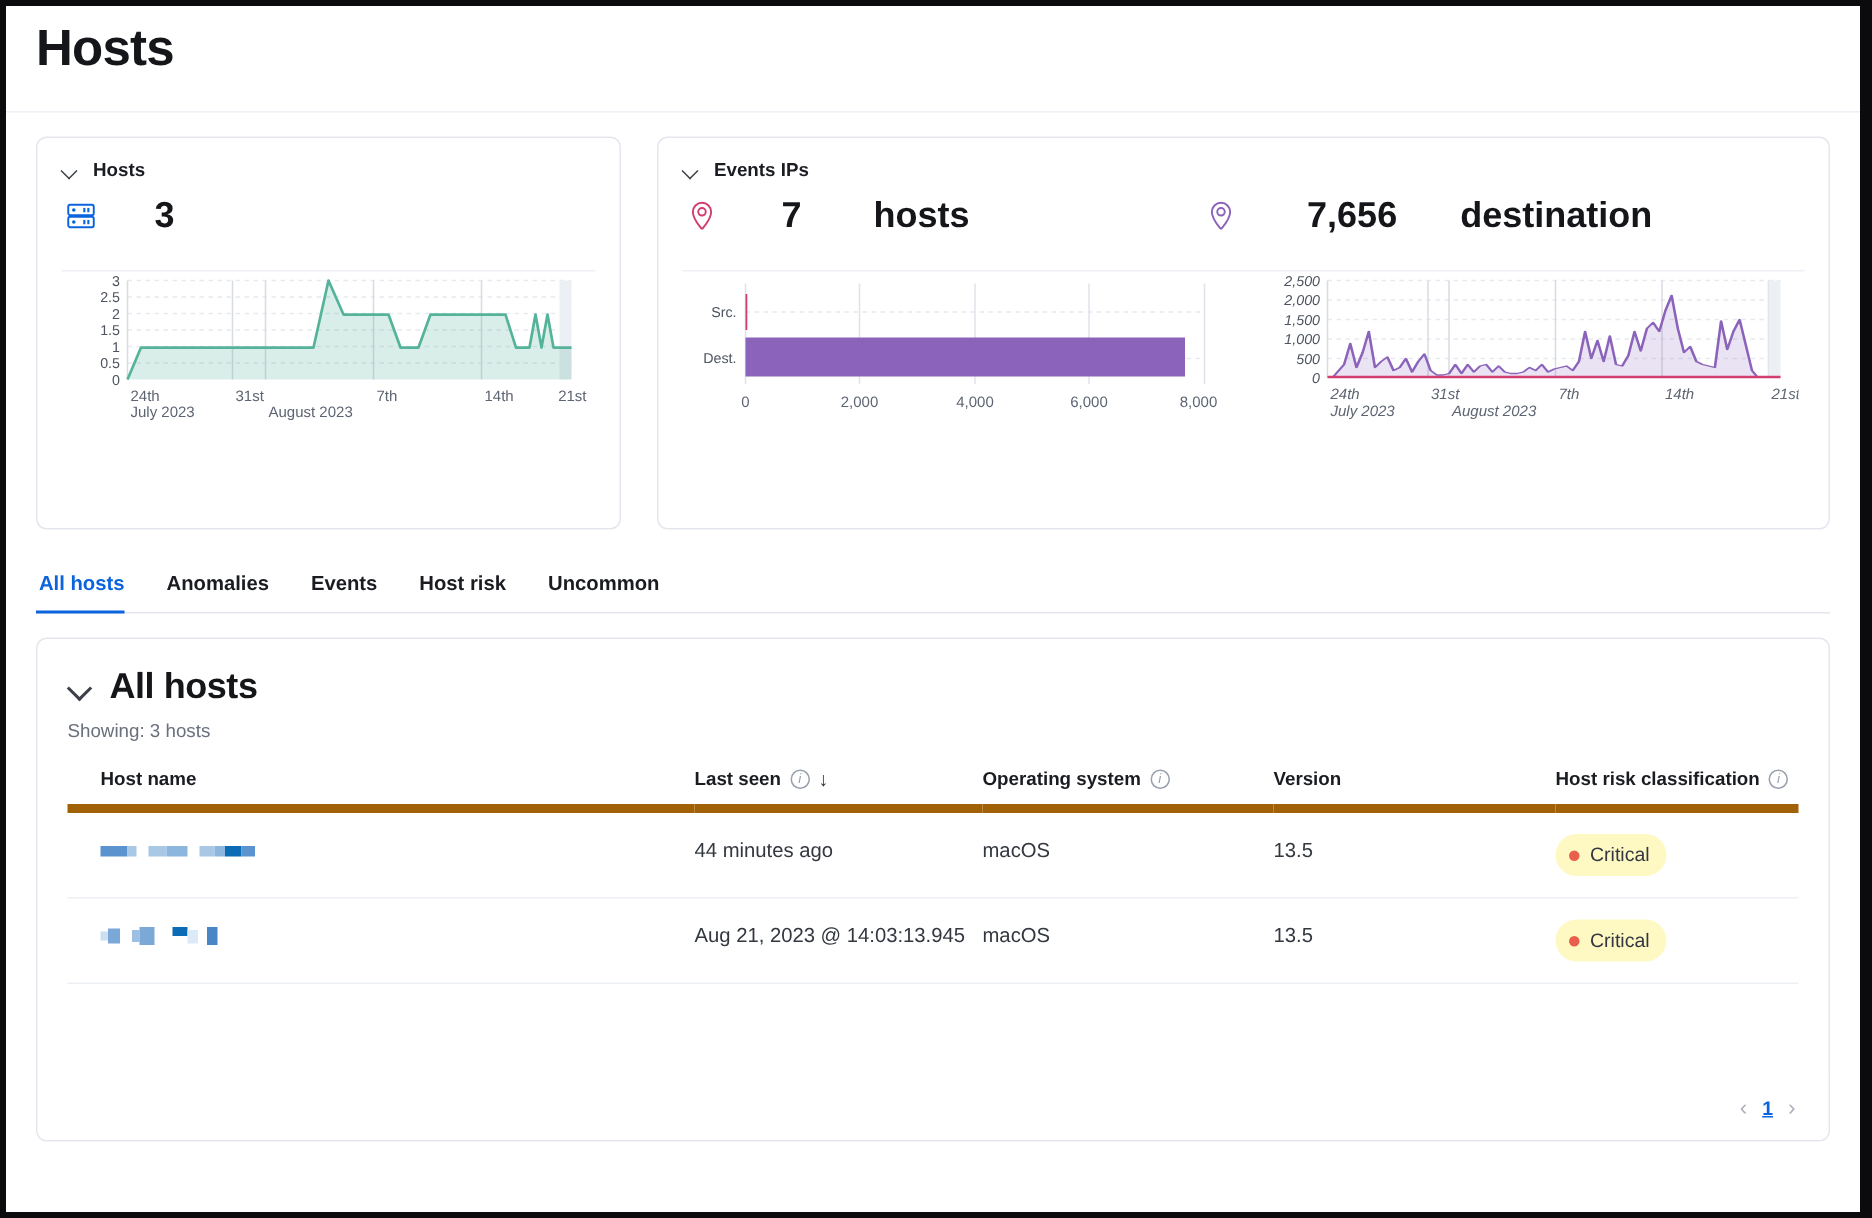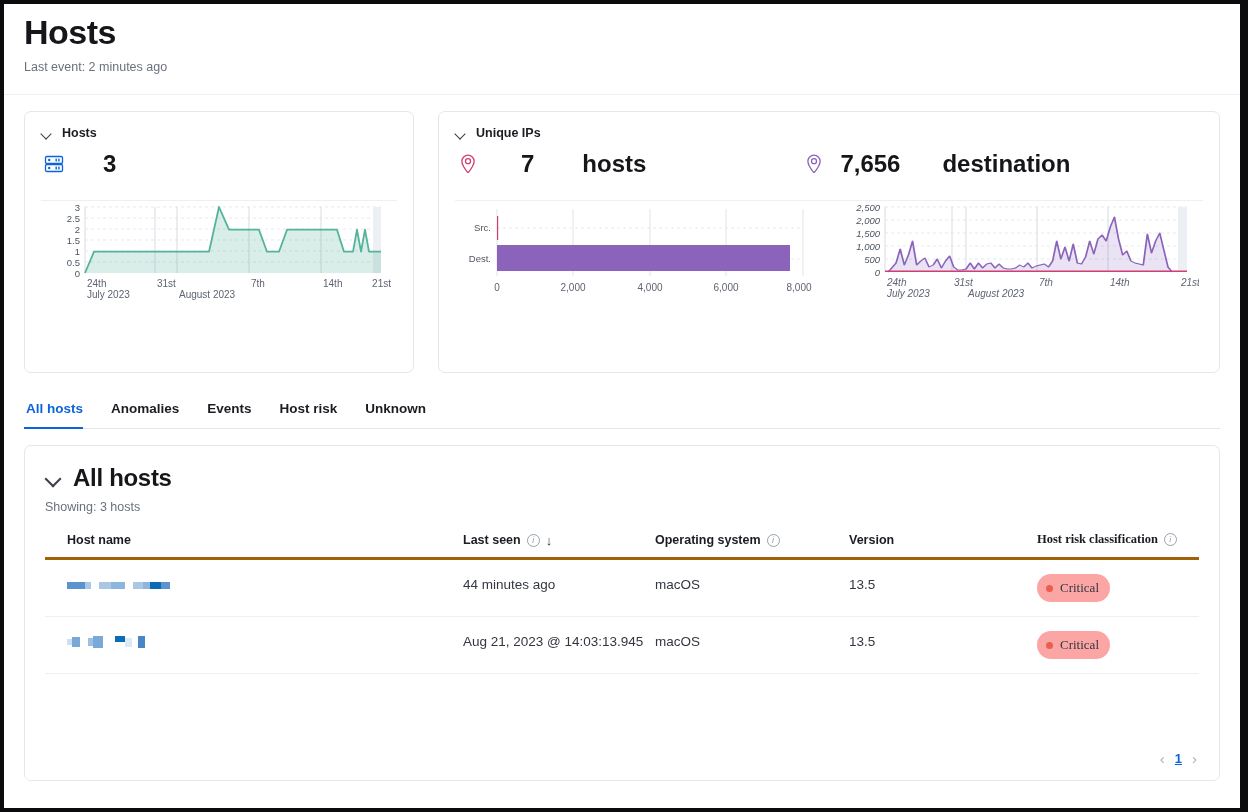--- a/index.html
+++ b/index.html
@@ -92,52 +92,52 @@
     content:""; position:absolute; left:2px; top:4px;
     width:10px; height:10px; border-right:2px solid #3b3f47; border-bottom:2px solid #3b3f47;
     transform:rotate(45deg);
   }
   .panel-title { font-size:24px; font-weight:bold; color:#15161a; letter-spacing:-0.3px; }
   .panel-sub { font-size:12.5px; color:#6a717d; margin-top:8px; }
 
   table { width:100%; border-collapse:collapse; margin-top:18px; }
   th {
     text-align:right; font-size:12.5px; font-weight:bold; color:#1a1c21;
-    padding:0 0 10px 0; border-bottom:3px solid #a16207; vertical-align:bottom;
+    padding:0 0 10px 0; border-bottom:6px solid #a16207; vertical-align:bottom;
     white-space:nowrap;
   }
   th .th-in { display:flex; align-items:center; gap:6px; }
   td {
     font-size:13.5px; color:#33373f; padding:14px 0;
     border-bottom:1px solid #eceff3; vertical-align:top; line-height:22px;
   }
   .col-host { width:418px; padding-left:22px !important; }
   .col-seen { width:192px; }
   .col-os   { width:194px;margin-left:32px; }
   .col-ver  { width:188px; }
-  .col-risk { width:auto;font-family:Liberation Serif, serif; }
+  .col-risk { width:auto; }
 
   .info-i {
     width:13px; height:13px; border:1px solid #98a0ad; border-radius:50%;
     display:inline-flex; align-items:center; justify-content:center;
     font-size:9px; color:#98a0ad; font-style:italic; font-weight:normal;
     line-height:1; flex:none;
   }
   .sort-arrow { font-size:13px; color:#2f3440; line-height:1; }
 
   
   .redact { display:flex; align-items:center; height:22px; }
   .rb { display:inline-block; }
 
   
   .badge {
     display:inline-flex; align-items:center; gap:7px;
     padding:3px 11px 3px 9px; border-radius:999px; font-size:13px; color:#343741;
   }
-  .badge.critical { background:#fca5a5; }
+  .badge.critical { background:#fef9c3; }
   .badge.unknown  { background:transparent; padding-left:11px; }
   .dot { width:7px; height:7px; border-radius:50%; flex:none; }
 
   
   .pager {
     position:absolute; left:0; right:0; bottom:0; height:44px;
     display:flex; align-items:center; justify-content:flex-end;
     gap:10px; padding-right:22px; background:#fff;
   }
   .pg-arrow { color:#a9b0bb; font-size:15px; cursor:pointer; user-select:none; }
@@ -146,21 +146,20 @@
     text-decoration:underline; cursor:pointer;
   }
 </style>
 </head>
 <body>
 
 <div class="screen">
 
   <div class="page-head">
     <div class="page-title">Hosts</div>
-    <div class="page-sub">Last event: 2 minutes ago</div>
   </div>
   <div class="head-rule"></div>
 
   <div class="cards">
 
     <div class="card hosts">
       <div class="card-head">
         <span class="chev"></span>
         <span class="card-title">Hosts</span>
       </div>
@@ -224,40 +223,40 @@
           <text class="ticks" x="210" y="86">7th</text>
           <text class="ticks" x="282" y="86">14th</text>
           <text class="ticks" x="350" y="86" text-anchor="end">21st</text>
         </svg>
       </div>
     </div>
 
     <div class="card ips">
       <div class="card-head">
         <span class="chev"></span>
-        <span class="card-title">Unique IPs</span>
+        <span class="card-title">Events IPs</span>
       </div>
 
       <div class="stats-row">
         <span class="stat-icon">
           <svg width="20" height="22" viewBox="0 0 20 22">
             <path d="M10 2.2c-3.4 0-6.1 2.7-6.1 6.1 0 4.3 5.2 10.4 5.6 10.9a0.7 0.7 0 0 0 1 0c0.4-0.5 5.6-6.6 5.6-10.9 0-3.4-2.7-6.1-6.1-6.1z" fill="none" stroke="#d23e72" stroke-width="1.3"></path>
             <circle cx="10" cy="8.2" r="2.5" fill="none" stroke="#d23e72" stroke-width="1.3"></circle>
           </svg>
         </span>
         <span class="stat-num" style="margin-left:40px;">7</span>
         <span class="stat-lbl" style="margin-left:48px;">hosts</span>
 
         <span class="stat-icon" style="margin-left:155px;">
           <svg width="20" height="22" viewBox="0 0 20 22">
             <path d="M10 2.2c-3.4 0-6.1 2.7-6.1 6.1 0 4.3 5.2 10.4 5.6 10.9a0.7 0.7 0 0 0 1 0c0.4-0.5 5.6-6.6 5.6-10.9 0-3.4-2.7-6.1-6.1-6.1z" fill="none" stroke="#8b63ba" stroke-width="1.3"></path>
             <circle cx="10" cy="8.2" r="2.5" fill="none" stroke="#8b63ba" stroke-width="1.3"></circle>
           </svg>
         </span>
-        <span class="stat-num" style="margin-left:13px;">7,656</span>
+        <span class="stat-num" style="margin-left:44px;">7,656</span>
         <span class="stat-lbl" style="margin-left:42px;">destination</span>
       </div>
 
       <div class="card-rule"></div>
 
       <div class="charts-row">
 
         <div class="chart-wrap">
           <svg width="370" height="105" viewBox="0 0 370 105">
             <g stroke="#e6e9ee" stroke-width="1" stroke-dasharray="3,3">
@@ -326,21 +325,21 @@
 
       </div>
     </div>
   </div>
 
   <div class="tabs">
     <div class="tab active">All hosts</div>
     <div class="tab">Anomalies</div>
     <div class="tab">Events</div>
     <div class="tab">Host risk</div>
-    <div class="tab">Unknown</div>
+    <div class="tab">Uncommon</div>
   </div>
 
   <div class="panel">
     <div class="panel-head">
       <div class="panel-title-row">
         <span class="chev-lg"></span>
         <span class="panel-title">All hosts</span>
       </div>
       <div class="panel-sub">Showing: 3 hosts</div>
 

